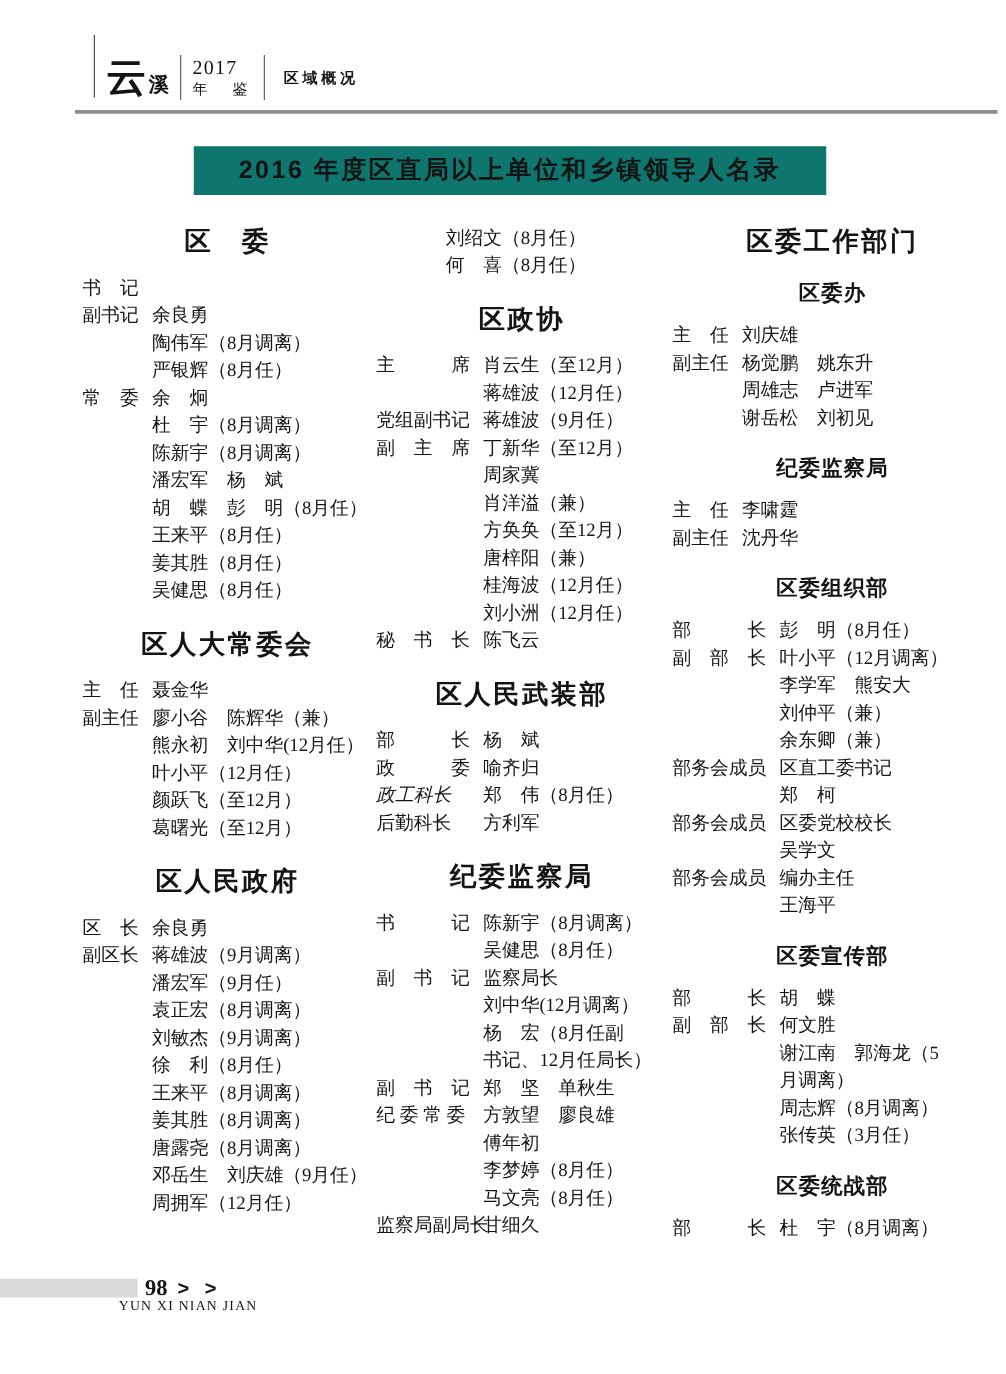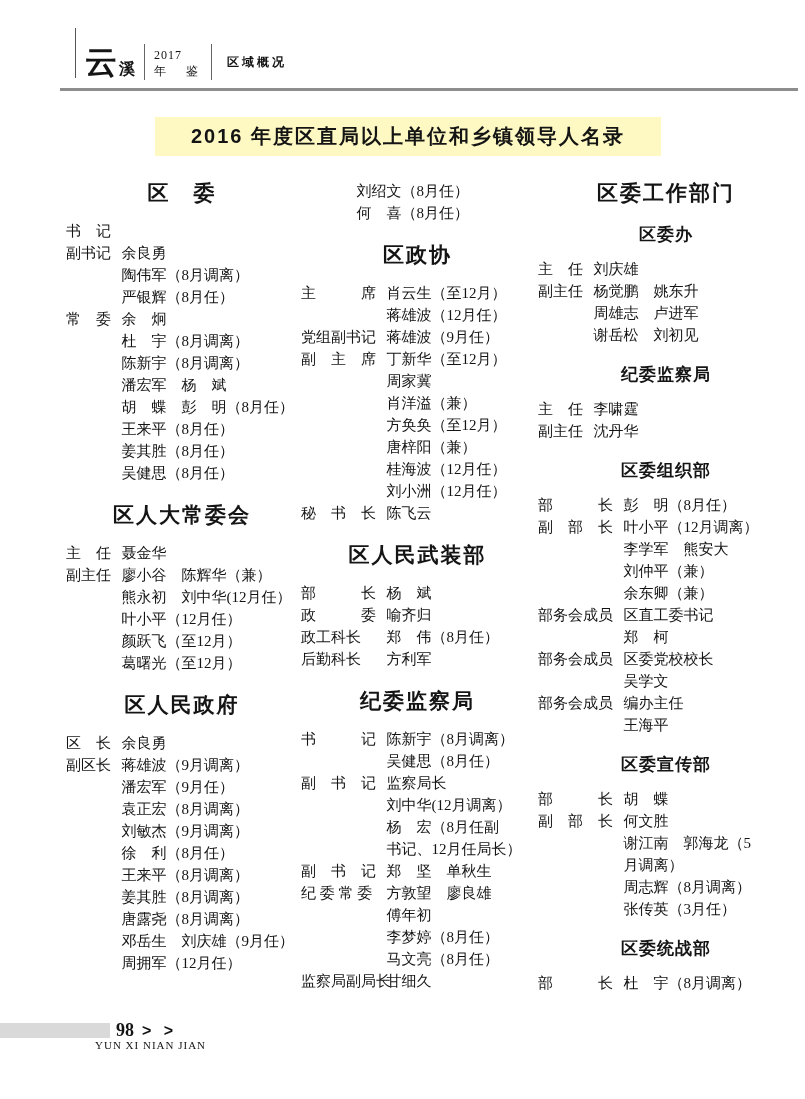--- a/index.html
+++ b/index.html
@@ -6,27 +6,27 @@
   body{width:805px;height:1099px;font-family:"Liberation Serif",serif;color:#141414;}
   .page{position:relative;width:805px;height:1099px;overflow:hidden;background:#fff;}
 
   
   .hdr-tick{position:absolute;left:75px;top:28px;width:1px;height:50px;background:#555;}
   .hdr{position:absolute;left:85px;top:44px;display:flex;align-items:center;}
   .logo-big{font-size:32px;font-weight:bold;line-height:34px;font-family:"Liberation Sans",sans-serif;}
   .logo-small{font-size:16px;font-weight:bold;margin-left:2px;align-self:flex-end;line-height:22px;}
   .hdr-div{width:1px;height:36px;background:#666;margin:0 9px;}
   .hdr-year{display:flex;flex-direction:column;justify-content:center;}
-  .hdr-year .y{font-size:12px;line-height:18px;letter-spacing:1px;}
+  .hdr-year .y{font-size:16px;line-height:18px;letter-spacing:1px;}
   .hdr-year .nj{font-size:12px;line-height:15px;letter-spacing:4px;white-space:pre;}
   .hdr-section{font-size:12px;font-weight:bold;letter-spacing:3px;margin-left:6px;font-family:"Liberation Sans",sans-serif;}
   .hdr-rule{position:absolute;left:60px;top:88px;width:738px;height:3px;background:#8d8d8d;}
 
   
-  .banner{position:absolute;left:155px;top:117px;width:506px;height:39px;background:#fef9c3;
+  .banner{position:absolute;left:155px;top:117px;width:506px;height:39px;background:#0f766e;
           text-align:center;line-height:39px;font-size:20px;font-weight:bold;letter-spacing:2px;
           font-family:"Liberation Sans",sans-serif;}
 
   
   .col{position:absolute;top:168px;font-size:15px;line-height:22px;}
   #col1{left:66px;width:232px;}
   #col2{left:301px;width:233px;}
   #col3{left:538px;width:256px;}
   .col > :first-child{margin-top:12px;}
   .sec{font-size:21px;font-weight:bold;text-align:center;margin:18px 0 14px;letter-spacing:2px;line-height:26px;white-space:pre;}
@@ -177,21 +177,21 @@
           <div class="line">杨　斌</div>
         </div>
       </div>
       <div class="entry">
         <span class="lbl" style="width: 5.7em;">政　　　委</span>
         <div class="lines">
           <div class="line">喻齐归</div>
         </div>
       </div>
       <div class="entry">
-        <span class="lbl" style="width: 5.7em;">政工科长</span>
+        <span class="lbl" style="width: 5.7em; font-style: italic;">政工科长</span>
         <div class="lines">
           <div class="line">郑　伟（8月任）</div>
         </div>
       </div>
       <div class="entry">
         <span class="lbl" style="width: 5.7em;">后勤科长</span>
         <div class="lines">
           <div class="line">方利军</div>
         </div>
       </div>

